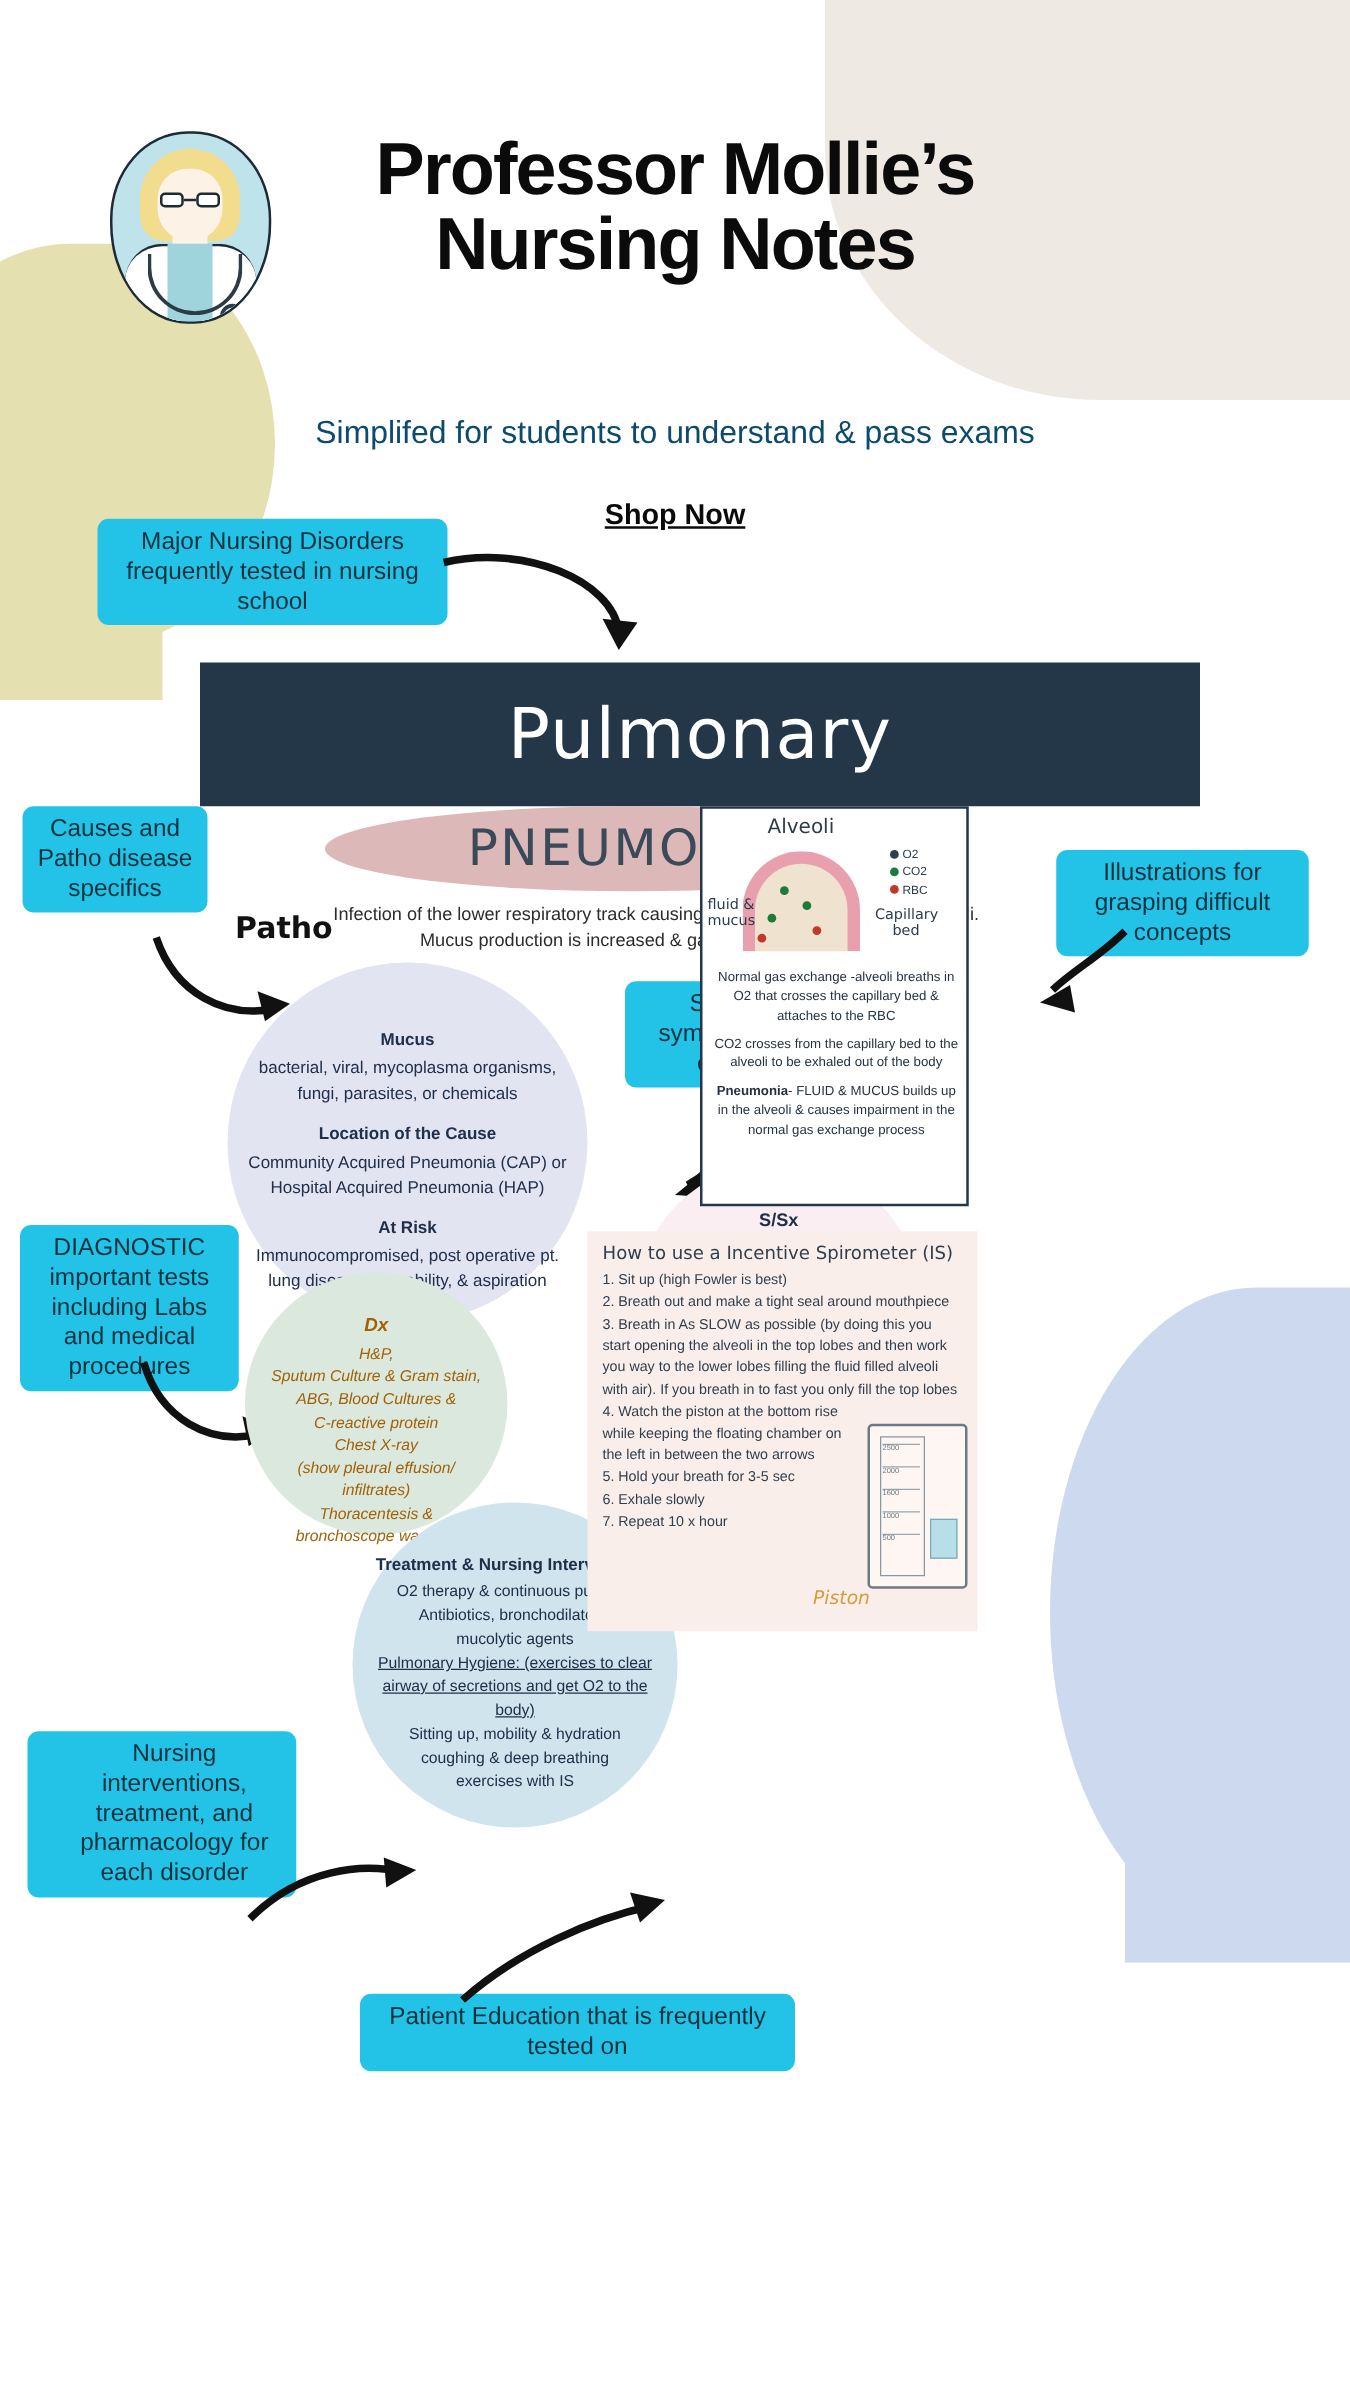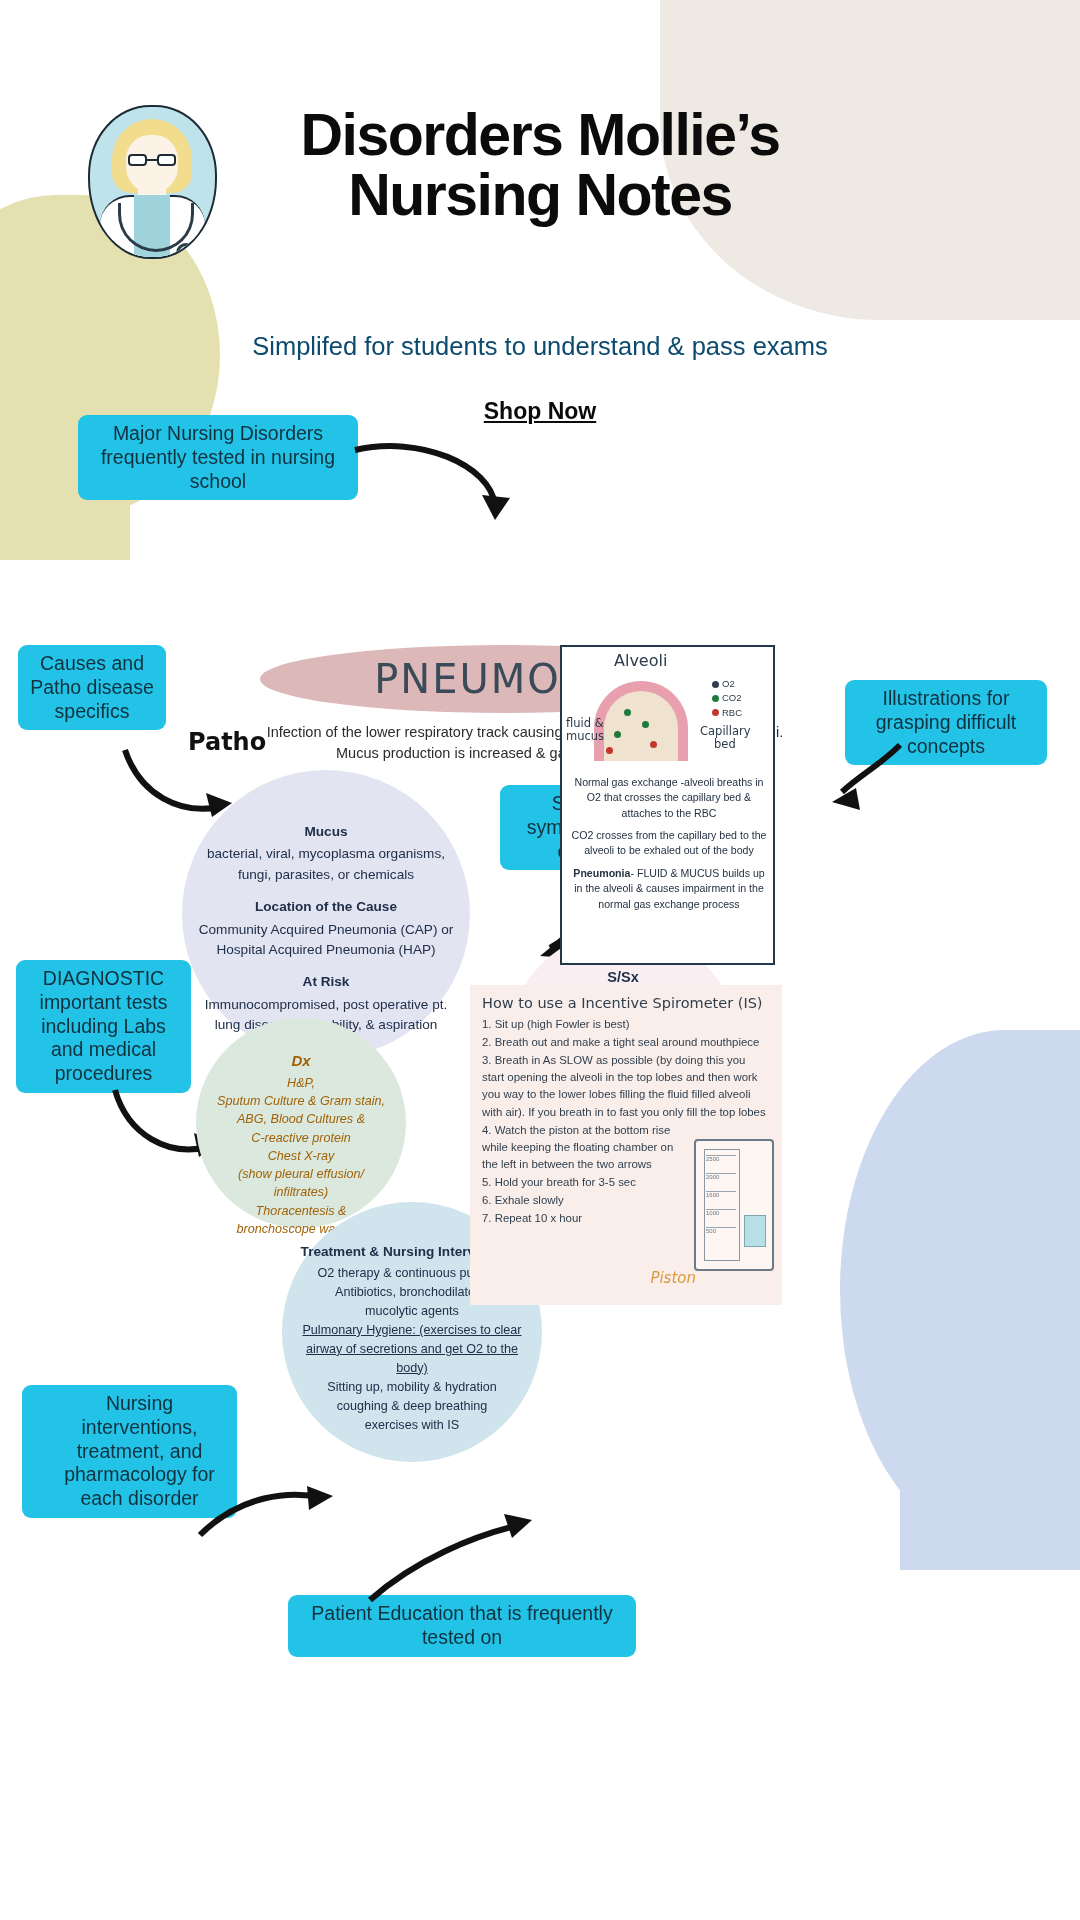--- a/index.html
+++ b/index.html
@@ -50,21 +50,21 @@
   
   .callout{
     position:absolute;background:#23c3e8;color:#10323f;
     font-size:19.5px;line-height:1.22;text-align:center;
     padding:7px 12px;border-radius:9px;box-sizing:border-box;
   }
   #callout-major{left:78px;top:415px;width:280px;}
   #callout-causes{left:18px;top:645px;width:148px;}
   #callout-illustr{left:845px;top:680px;width:202px;}
   #callout-signs{left:500px;top:785px;width:190px;}
-  #callout-diag{left:16px;top:960px;width:175px;}
+  #callout-diag{left:16px;top:980px;width:175px;}
   #callout-nursing{left:22px;top:1385px;width:215px;padding-left:32px;}
   #callout-patient{left:288px;top:1595px;width:348px;}
 
   
   .arrow{position:absolute;}
 
   
   #poster{position:absolute;left:160px;top:530px;width:800px;height:1050px;}
   #pulm-banner{
     position:absolute;left:0;top:0;width:800px;height:115px;background:#233749;
@@ -130,21 +130,21 @@
       <i class="r"></i>
     </div>
   <div class="neck"></div>
   <div class="coat"></div>
   <div class="scrub"></div>
   <div class="stetho"></div>
   <div class="stetho-d"></div>
 </div>
 
 <div id="title">
-  <div>Disorders Mollie’s</div>
+  <div>Professor Mollie’s</div>
   <div>Nursing Notes</div>
 </div>
 <div id="subtitle">Simplifed for students to understand &amp; pass exams</div>
 <div id="shop-now">Shop Now</div>
 
 <div class="callout" id="callout-major">Major Nursing Disorders frequently tested in nursing school</div>
 <div class="callout" id="callout-causes">Causes and Patho disease specifics</div>
 <div class="callout" id="callout-illustr">Illustrations for grasping difficult concepts</div>
 <div class="callout" id="callout-signs">Signs and symptoms most common</div>
 <div class="callout" id="callout-diag">DIAGNOSTIC important tests including Labs and medical procedures</div>
@@ -175,20 +175,23 @@
   <path d="M5,55 C45,15 95,10 128,18" stroke="#111" stroke-width="6" fill="none"></path>
   <polygon points="138,16 112,6 114,30" fill="#111"></polygon>
 </svg>
 <svg class="arrow" style="left:360px;top:1490px;" width="180" height="120">
   <path d="M10,110 C55,70 115,45 160,35" stroke="#111" stroke-width="6" fill="none"></path>
   <polygon points="172,30 144,24 152,48" fill="#111"></polygon>
 </svg>
 
 <div id="poster">
 
+  <div id="pulm-banner">
+    <span>Pulmonary</span>
+  </div>
 
   <div id="pneumonia-oval">
     <span>PNEUMONIA</span>
   </div>
 
   <div id="patho-label">Patho</div>
   <div id="patho-text">
     <div>Infection of the lower respiratory track causing fluid to invade the air filled alveoli.</div>
     <div>Mucus production is increased &amp; gas exchange is impaired</div>
   </div>

